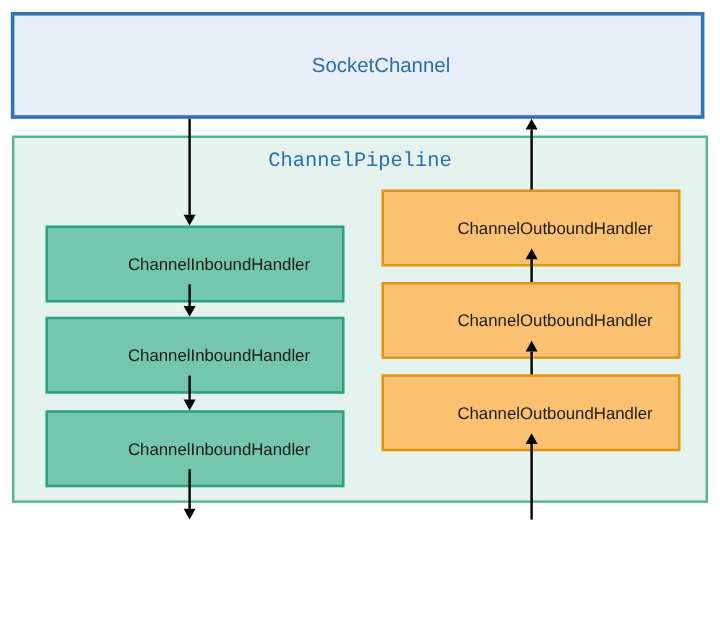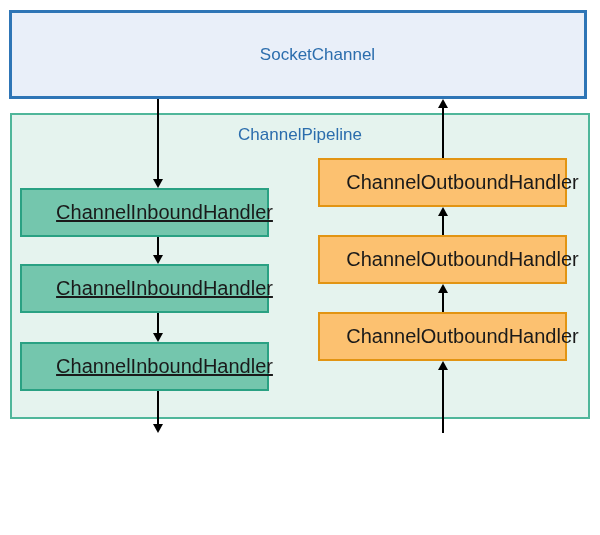--- a/index.html
+++ b/index.html
@@ -16,28 +16,28 @@
     left:9px;top:10px;width:578px;height:89px;
     border:3px solid var(--blue-border);background:var(--blue-fill);
     color:var(--blue-text);font-size:17px;
   }
   #pipeline{
     left:10px;top:113px;width:580px;height:306px;
     border:2px solid var(--pipeline-border);background:var(--pipeline-fill);
   }
   .pipeline-title{
     position:absolute;left:0;top:125px;width:100%;text-align:center;
-    color:var(--blue-text);font-size:17px;
+    color:var(--blue-text);font-size:17px;font-family:Liberation Mono, monospace;
   }
   .handler{
-    position:absolute;width:249px;height:49px;box-sizing:border-box;
+    position:absolute;width:249px;height:64px;box-sizing:border-box;
     display:flex;align-items:center;justify-content:center;
-    font-size:20px;color:var(--handler-text);padding-left:40px;
+    font-size:14px;color:var(--handler-text);padding-left:40px;
   }
-  .inbound{left:20px;border:2px solid var(--inbound-border);background:var(--inbound-fill);text-decoration:underline;}
+  .inbound{left:38px;border:2px solid var(--inbound-border);background:var(--inbound-fill);}
   #in1{top:188px}#in2{top:264px}#in3{top:342px}
   .outbound{left:318px;border:2px solid var(--outbound-border);background:var(--outbound-fill);}
   #out1{top:158px}#out2{top:235px}#out3{top:312px}
   #application{
     left:11px;top:433px;width:576px;height:88px;
     border:3px solid var(--application-border);background:var(--application-fill);
     color:var(--blue-text);font-size:17px;
   }
   .arrow{position:absolute;width:10px;display:flex;flex-direction:column;align-items:center;}
   .arrow .line{width:2px;flex:1;background:var(--arrow,#000);}

